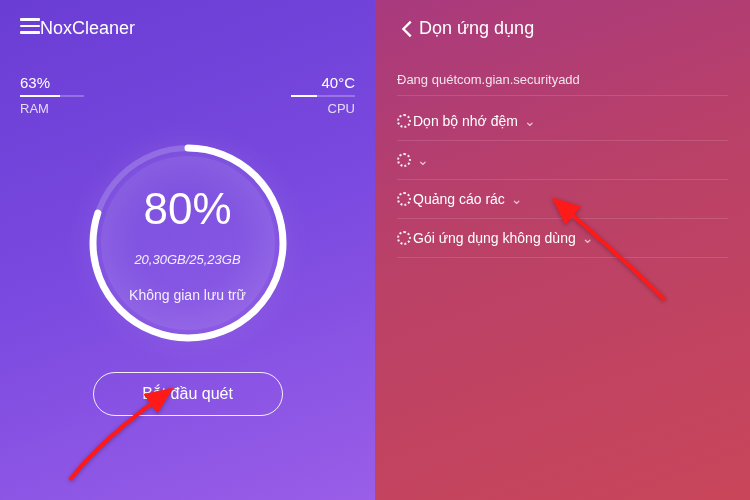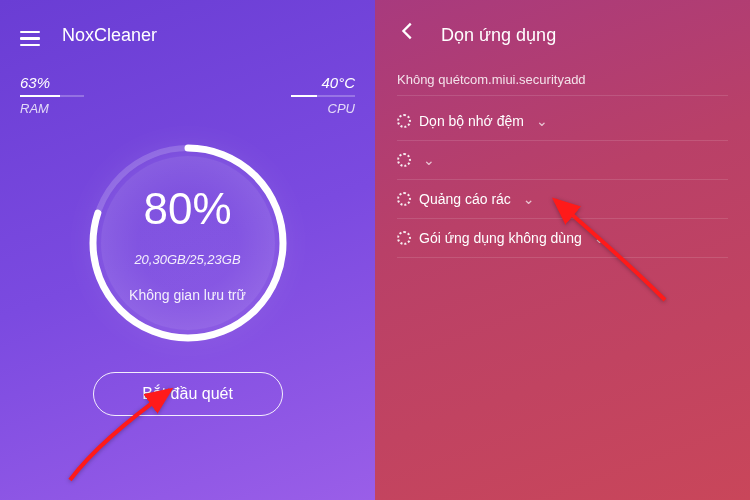--- a/index.html
+++ b/index.html
@@ -9,28 +9,28 @@
     width: 375px; height: 500px;
     background: linear-gradient(160deg, #6a3dd4 0%, #7b4ae0 50%, #9a5ee8 100%);
     color: #fff; position: relative; padding: 18px 20px;
   }
   .panel-right {
     width: 375px; height: 500px;
     background: linear-gradient(160deg, #a83a7e 0%, #b94068 40%, #c9465a 100%);
     color: #fff; position: relative; padding: 18px 22px;
   }
   
-  .header { display: flex; align-items: flex-end; gap: 22px; height: 28px; }
+  .header { display: flex; align-items: flex-start; gap: 0; height: 28px; }
   .hamburger { display: flex; flex-direction: column; gap: 4px; cursor: pointer; }
   .hamburger span { width: 20px; height: 2.5px; background: #fff; border-radius: 1px; }
   .app-title { font-size: 18px; font-weight: 400; }
   .back-arrow svg { width: 22px; height: 22px; }
   
   .stats-row { display: flex; justify-content: space-between; margin-top: 28px; }
-  .stat { display: flex; flex-direction: column; gap: 4px; font-style: italic; }
+  .stat { display: flex; flex-direction: column; gap: 4px; }
   .stat-val { font-size: 15px; color: #fff; }
   .stat-bar { width: 64px; height: 2px; background: rgba(255,255,255,0.25); }
   .stat-bar-fill { height: 100%; background: #fff; }
   .stat-label { font-size: 13px; color: rgba(255,255,255,0.8); }
   .stat.right { align-items: flex-end; }
   
   .circle-wrap { display: flex; justify-content: center; margin-top: 22px; position: relative; }
   .ring { position: relative; width: 210px; height: 210px; }
   .ring svg { position: absolute; top: 0; left: 0; transform: rotate(-90deg); }
   .ring-bg { stroke: rgba(255,255,255,0.18); }
@@ -43,21 +43,21 @@
   .scan-btn { margin: 24px auto 0; width: 190px; height: 44px; border: 1.5px solid rgba(255,255,255,0.9); border-radius: 22px; display: flex; align-items: center; justify-content: center; font-size: 16px; cursor: pointer; }
   
   .ring2 { position: relative; width: 200px; height: 200px; margin-top: 20px; }
   .ring2 svg { position: absolute; top: 0; left: 0; transform: rotate(-45deg); }
   .ring2-inner { position: absolute; inset: 14px; border-radius: 50%; background: rgba(255,255,255,0.1); display: flex; align-items: center; justify-content: center; box-shadow: 0 0 50px rgba(255,255,255,0.12); }
   .size-num { font-size: 40px; font-weight: 300; }
   .size-unit { font-size: 16px; font-weight: 300; margin-left: 2px; }
   
   .scan-status { font-size: 13px; opacity: 0.85; margin-top: 26px; padding-bottom: 8px; border-bottom: 1px solid rgba(255,255,255,0.15); }
   .item-list { margin-top: 6px; }
-  .item-row { display: flex; align-items: center; gap: 8px; padding: 11px 0; border-bottom: 1px solid rgba(255,255,255,0.12); font-size: 14px; }
+  .item-row { display: flex; align-items: center; gap: 2px; padding: 11px 0; border-bottom: 1px solid rgba(255,255,255,0.12); font-size: 14px; }
   .spinner { width: 14px; height: 14px; border: 2px dotted rgba(255,255,255,0.9); border-radius: 50%; flex-shrink: 0; }
   .chev { margin-left: 4px; opacity: 0.7; }
   
   .arrow-annot { position: absolute; pointer-events: none; }
   .arrow-annot svg { filter: drop-shadow(0 1px 2px rgba(0,0,0,0.3)); }
 </style>
 </head>
 <body>
 
 <div class="panel-left">
@@ -121,21 +121,21 @@
   <div class="header">
     <div class="back-arrow">
       <svg viewBox="0 0 24 24" fill="none" stroke="#fff" stroke-width="2.5">
           <path d="M15 4 L7 12 L15 20"></path>
         </svg>
     </div>
     <div class="app-title">Dọn ứng dụng</div>
   </div>
 
 
-  <div class="scan-status">Không quétcom.miui.securityadd</div>
+  <div class="scan-status">Đang quétcom.gian.securityadd</div>
 
   <div class="item-list" id="item-list">
       <div class="item-row">
         <div class="spinner"></div>
         <span>Dọn bộ nhớ đệm</span>
         <span class="chev">⌄</span>
       </div>
       <div class="item-row">
         <div class="spinner"></div>
         <span class="chev">⌄</span>

